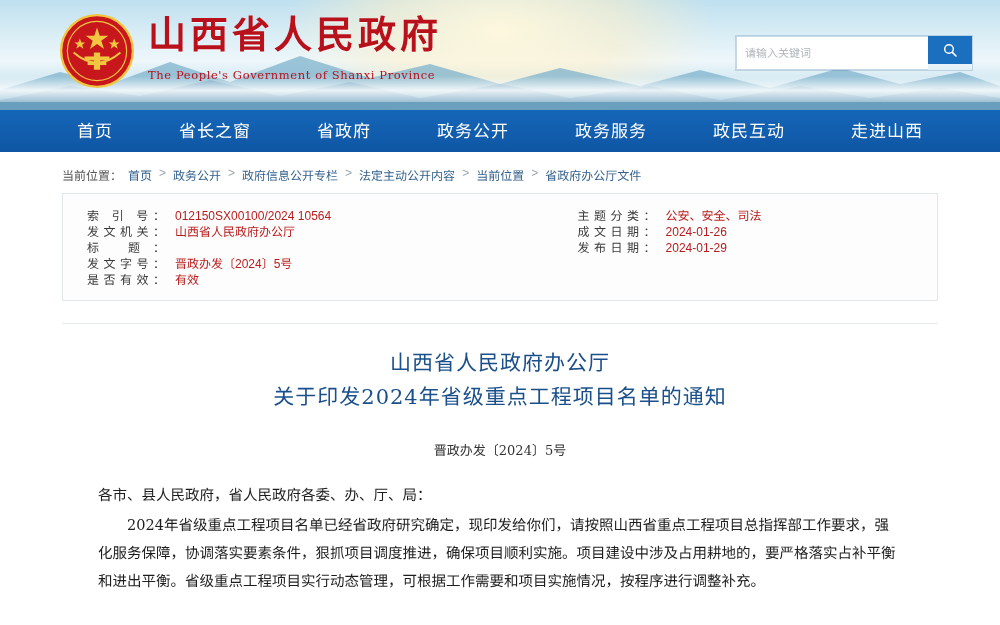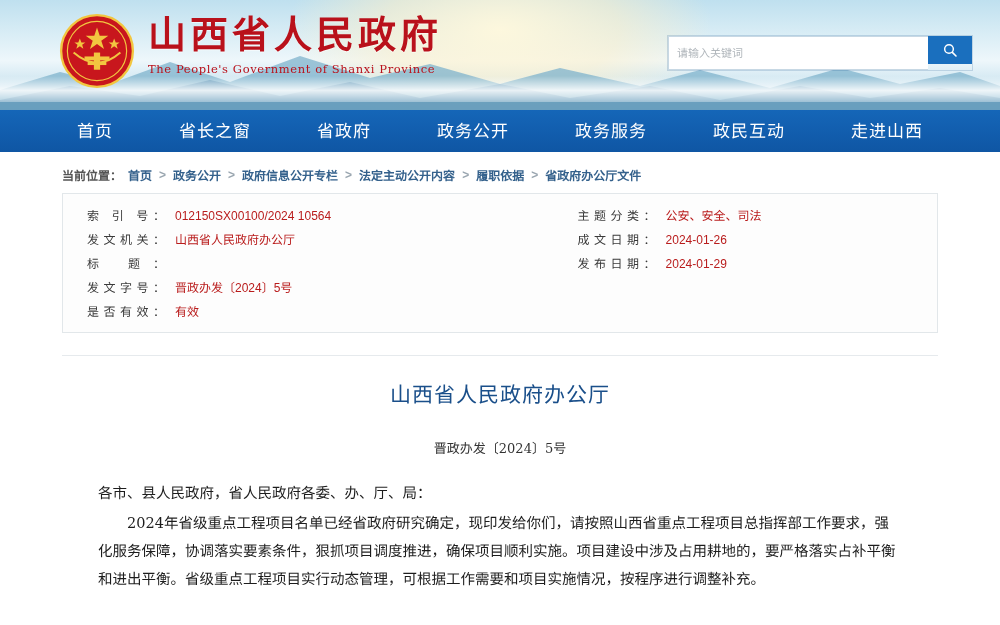--- a/index.html
+++ b/index.html
@@ -41,35 +41,35 @@
   .site-title {
     font-size: 38px;
     letter-spacing: 4px;
     font-weight: bold;
     color: #b9111b;
     font-family: "DejaVu Serif", "Liberation Serif", serif;
     text-shadow: 0 1px 0 rgba(255,255,255,0.6);
     line-height: 46px;
   }
   .site-subtitle {
-    margin-top: 4px;
+    margin-top: 10px;
     font-size: 11.5px;
     letter-spacing: 0.6px;
     color: #b9111b;
     font-family: "DejaVu Serif", "Liberation Serif", serif;
   }
 
   
   .search-wrap {
     position: absolute; right: 28px; top: 36px;
     display: flex; align-items: stretch;
     box-shadow: 0 0 0 1px rgba(20,80,140,0.18);
   }
   .search-input {
-    width: 260px; height: 28px;
+    width: 192px; height: 28px;
     border: 1px solid #c7d8e4;
     border-right: none;
     background: #ffffff;
     font-size: 11px;
     color: #333;
     padding: 16px 8px;
     outline: none;
   }
   .search-input::placeholder { color: #b0b6bb; }
   .search-btn {
@@ -101,34 +101,34 @@
 
   
   .page {
     width: 1000px;
     background: #ffffff;
   }
   .crumb {
     width: 876px; margin: 0 auto;
     padding: 14px 0 10px 0;
     font-size: 12px; color: #4a4a4a;
-    display: flex; align-items: center; flex-wrap: nowrap; font-weight: bold;
+    display: flex; flex-wrap: nowrap;
   }
   .crumb-label { color: #555; margin-right: 6px; }
   .crumb a { color: #34618c; text-decoration: none; cursor: pointer; }
   .crumb .sep { margin: 0 7px; color: #9aa6b0; }
 
   .meta-box {
     width: 876px; margin: 0 auto;
     border: 1px solid #e2e7ea;
     background: #fdfdfd;
     padding: 14px 24px 12px 24px;
     display: flex;
   }
-  .meta-col { display: flex; flex-direction: column; gap: 8px; }
+  .meta-col { display: flex; flex-direction: column; }
   .meta-col.left { width: 56%; }
   .meta-col.right { width: 44%; padding-left: 28px; }
   .meta-row { display: flex; font-size: 12px; line-height: 16px; }
   .meta-key {
     color: #3a3a3a; width: 78px; min-width: 78px;
     text-align: justify; text-align-last: justify;
     margin-right: 10px;
   }
   .meta-val { color: #b91c1c; }
 
@@ -218,21 +218,21 @@
   <div class="crumb">
     <span class="crumb-label">当前位置：</span>
     <a>首页</a>
     <span class="sep">&gt;</span>
     <a>政务公开</a>
     <span class="sep">&gt;</span>
     <a>政府信息公开专栏</a>
     <span class="sep">&gt;</span>
     <a>法定主动公开内容</a>
     <span class="sep">&gt;</span>
-    <a>履职依据</a>
+    <a>当前位置</a>
     <span class="sep">&gt;</span>
     <a>省政府办公厅文件</a>
   </div>
 
   <div class="meta-box">
     <div class="meta-col left">
       <div class="meta-row">
         <span class="meta-key">索 引 号：</span>
         <span class="meta-val">012150SX00100/2024 10564</span>
       </div>
@@ -263,20 +263,21 @@
       </div>
       <div class="meta-row">
         <span class="meta-key">发布日期：</span>
         <span class="meta-val">2024-01-29</span>
       </div>
     </div>
   </div>
 
   <div class="doc">
     <div class="doc-title">山西省人民政府办公厅</div>
+    <div class="doc-title">关于印发2024年省级重点工程项目名单的通知</div>
 
     <div class="doc-number">晋政办发〔2024〕5号</div>
 
     <div class="doc-body">
       <p>各市、县人民政府，省人民政府各委、办、厅、局：</p>
       <p class="indent">2024年省级重点工程项目名单已经省政府研究确定，现印发给你们，请按照山西省重点工程项目总指挥部工作要求，强化服务保障，协调落实要素条件，狠抓项目调度推进，确保项目顺利实施。项目建设中涉及占用耕地的，要严格落实占补平衡和进出平衡。省级重点工程项目实行动态管理，可根据工作需要和项目实施情况，按程序进行调整补充。</p>
     </div>
 
   </div>
 </div>

